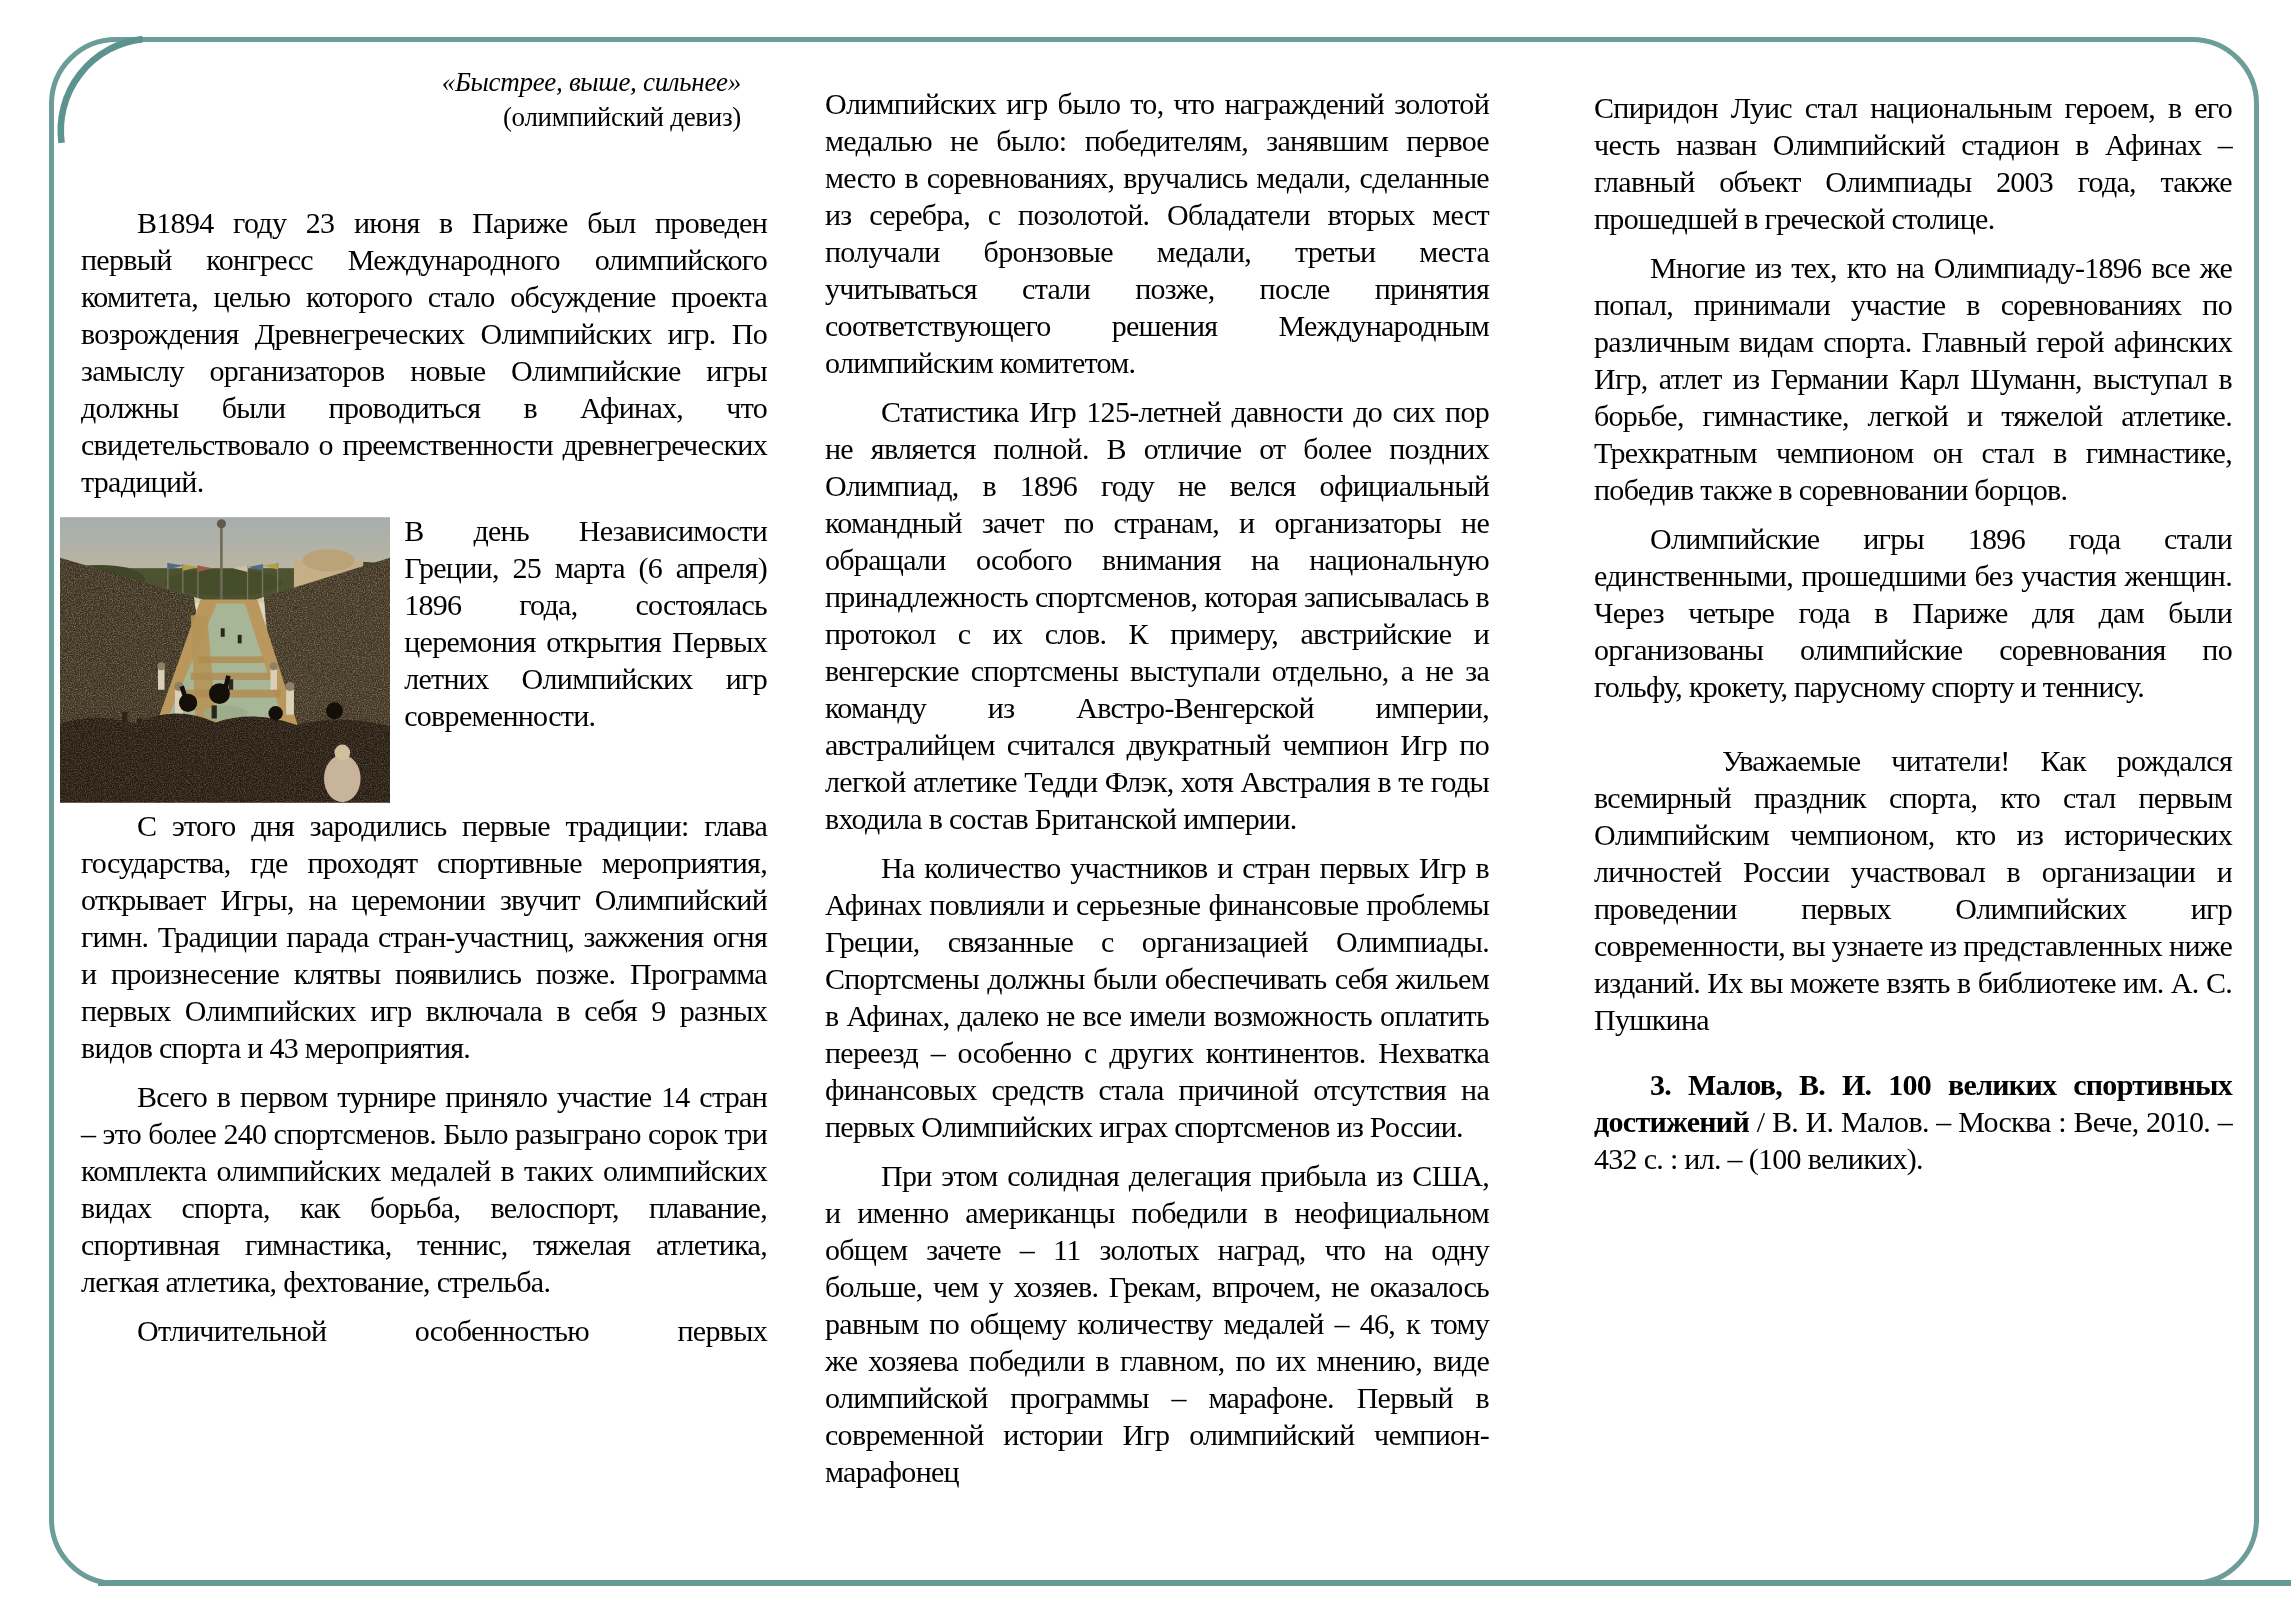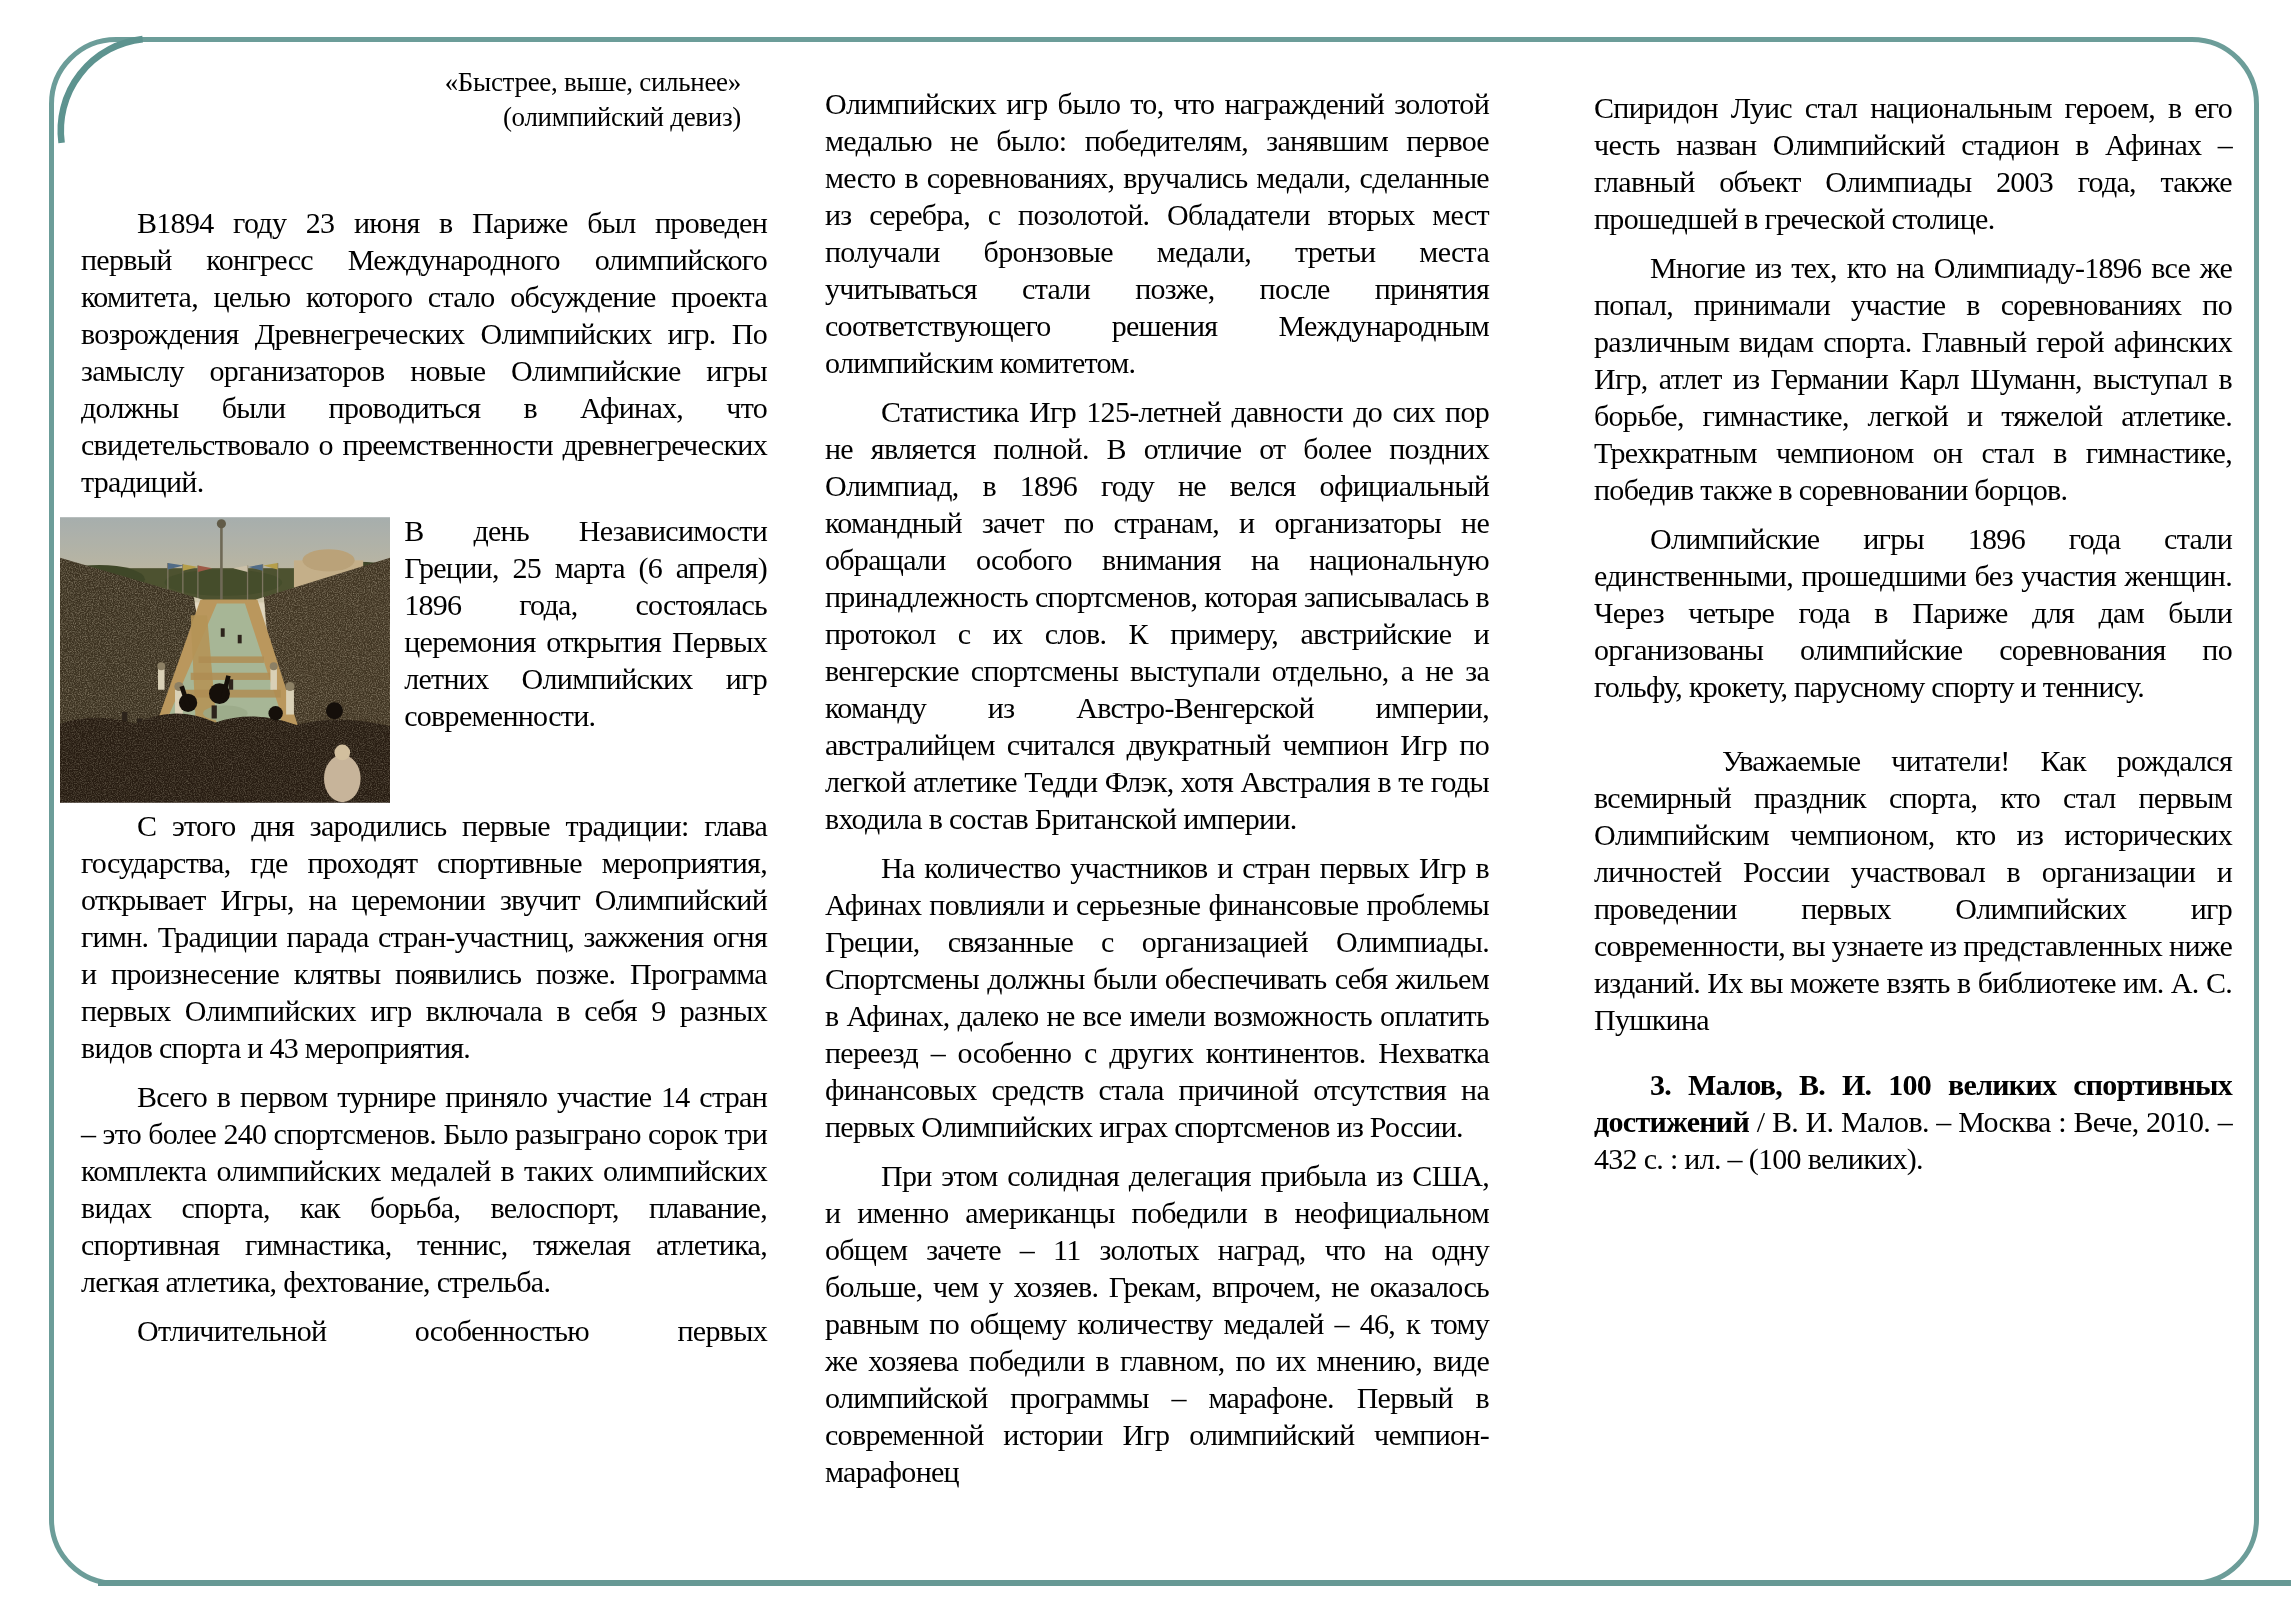--- a/index.html
+++ b/index.html
@@ -20,21 +20,21 @@
   .col2{left:813px;top:73px;width:688px;}
   .col3{left:1582px;top:77px;width:662px;}
   p{margin:12px;text-indent:56px;text-align:justify;}
   .no-indent{text-indent:0;}
   .clear-left{clear:left;}
   .stretch{text-align-last:justify;}
   .deep-indent{text-indent:128px;margin-top:37px;}
   .bib{margin-top:27.5px;}
   .bib b{font-weight:bold;}
   .epigraph{text-align:right;padding-right:38px;font-size:27px;line-height:35px;margin-bottom:69px;letter-spacing:-0.3px;}
-  .ep-quote{}
+  .ep-quote{font-style:italic;}
   .photo{
     float:left;width:330px;height:286px;margin:5.2px 14.4px 3.9px -9.2px;
   }
   .photo svg{display:block;width:330px;height:286px;}
 </style>
 </head>
 <body>
 
 <div class="page">
 

